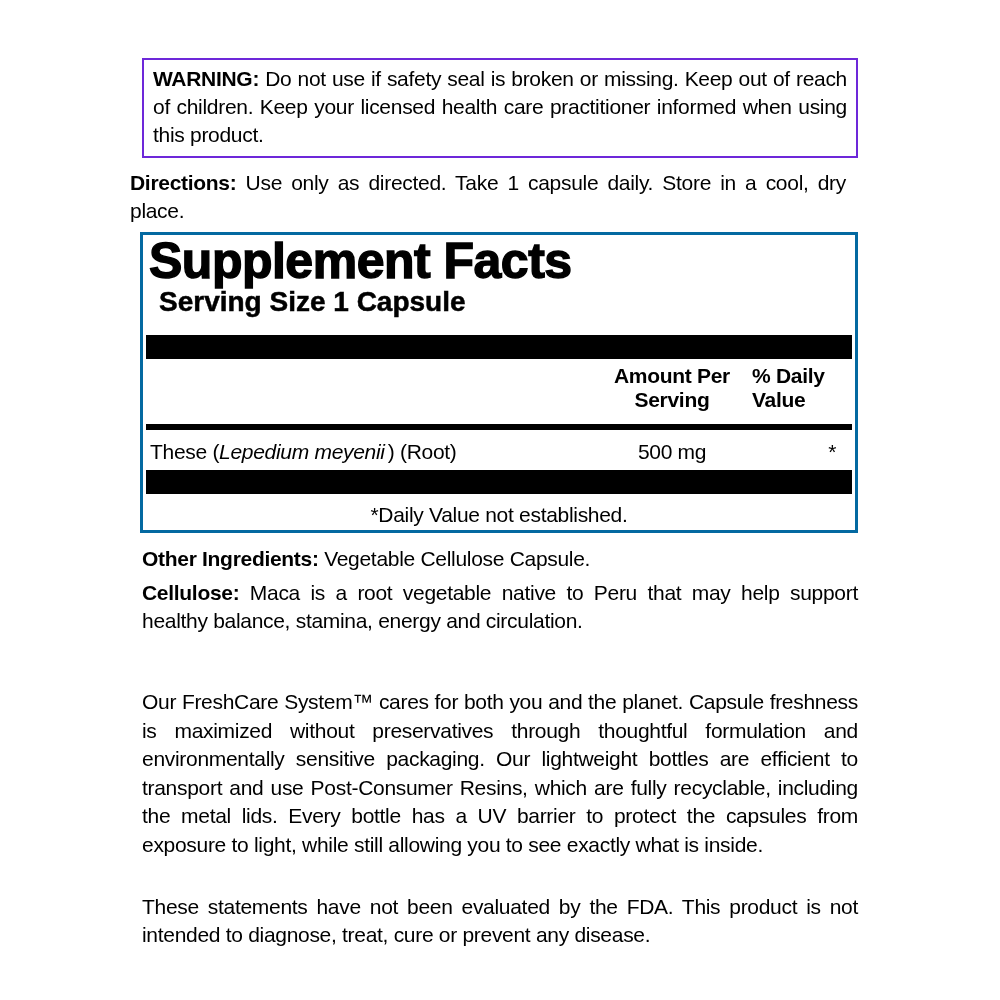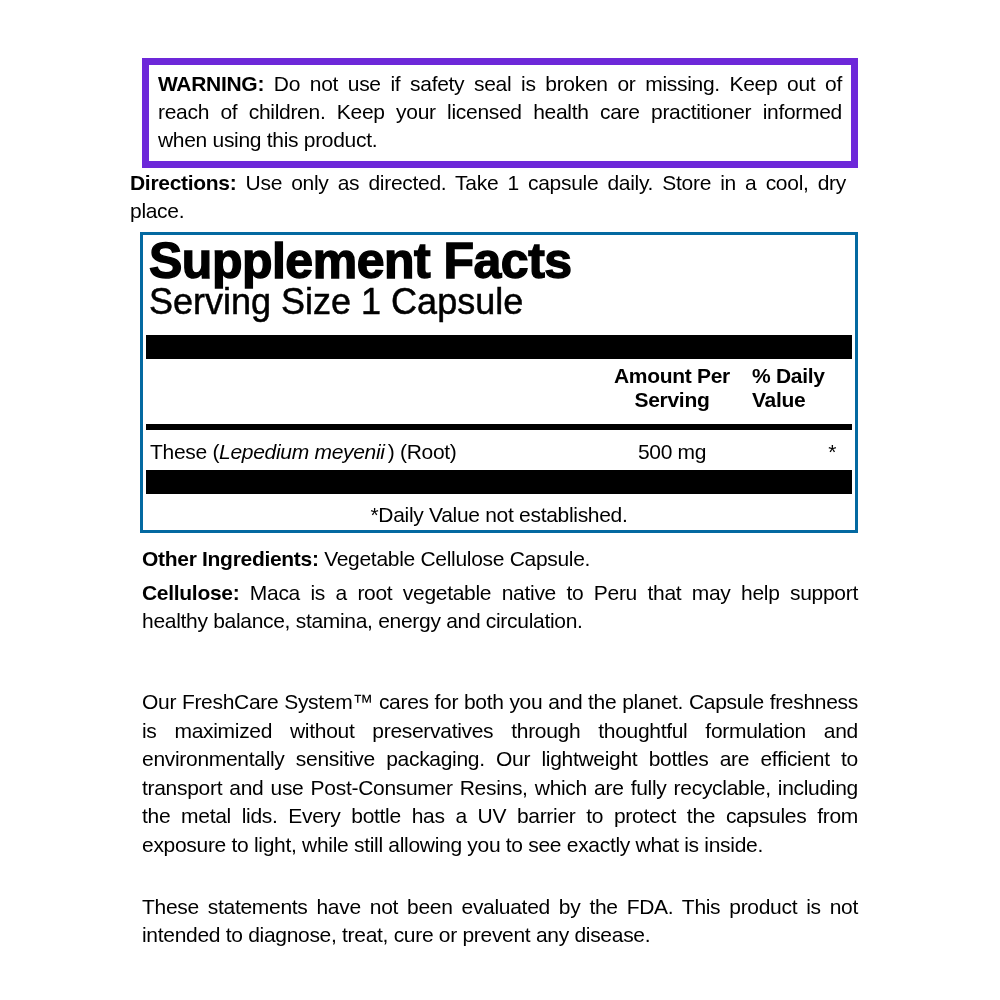--- a/index.html
+++ b/index.html
@@ -15,21 +15,21 @@
   }
   .cond { letter-spacing: -0.3px; }
   .body-text { font-size: 21px; line-height: 28px; }
   .just { text-align: justify; }
   .blead { font-weight: bold; }
 
   
   .warning-box {
     position: absolute;
     left: 142px; top: 58px; width: 716px;
-    border: 7px solid #6d28d9;
+    border: 2px solid #6d28d9;
     padding: 5px 9px 7px;
     font-size: 21px; line-height: 28px;
     text-align: justify;
   }
 
   
   .directions { position: absolute; left: 130px; top: 169px; width: 716px; }
 
   
   .facts {
@@ -39,23 +39,23 @@
     padding: 0 3px;
   }
   .facts-title {
     font-size: 50px; line-height: 52px; font-weight: bold;
     -webkit-text-stroke: 1.4px #000;
     letter-spacing: -0.5px;
     margin: 0 3px;
     white-space: nowrap;
   }
   .serving {
-    font-size: 36px; line-height: 30px; font-weight: normal;
+    font-size: 28px; line-height: 30px; font-weight: bold;
     -webkit-text-stroke: 0.5px #000;
-    margin: 0 3px;
+    margin: 0 13px;
   }
   .bar { background: #000; }
   .bar-thick { height: 24px; }
   .bar-top { margin-top: 18px; }
   .bar-med { height: 6px; margin-top: 10px; }
   .frow { display: flex; align-items: flex-start; }
   .frow.head { font-weight: bold; font-size: 21px; line-height: 24px; padding: 5px 0 2px; }
   .frow.ingredient { font-size: 21px; line-height: 24px; padding: 10px 0 6px; }
   .fname { flex: 1; padding-left: 4px; }
   .famt { width: 160px; text-align: center; }

